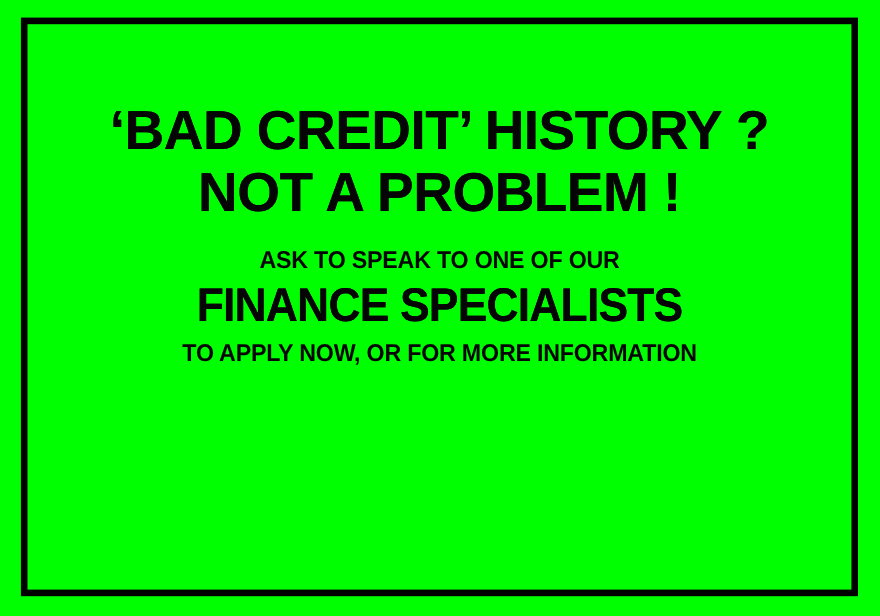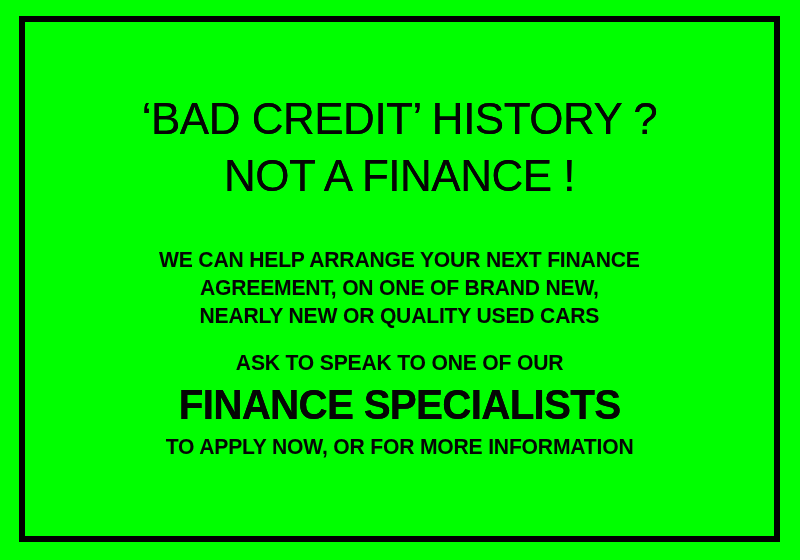--- a/index.html
+++ b/index.html
@@ -59,24 +59,24 @@
     font-weight: bold;
     color: #050505;
     letter-spacing: 0px;
   }
 
   
   #headline-block {
     margin-top: 74px;
   }
   .headline {
-    font-size: 44px;
+    font-size: 50px;
     line-height: 57px;
     letter-spacing: -0.5px;
-    font-weight: normal;
+    font-weight: bold;
     text-shadow: 0 0 0.5px #000;
   }
 
   
   #body-block {
     margin-top: 42px;
   }
   .body-line {
     font-size: 22px;
     line-height: 28px;
@@ -115,28 +115,23 @@
 <body>
 
 <div id="poster">
 
   <div id="frame"></div>
 
   <div id="content">
 
     <div id="headline-block">
       <div class="line headline">‘BAD CREDIT’ HISTORY ?</div>
-      <div class="line headline">NOT A FINANCE !</div>
+      <div class="line headline">NOT A PROBLEM !</div>
     </div>
 
-    <div id="body-block">
-      <div class="line body-line">WE CAN HELP ARRANGE YOUR NEXT FINANCE</div>
-      <div class="line body-line">AGREEMENT, ON ONE OF BRAND NEW,</div>
-      <div class="line body-line">NEARLY NEW OR QUALITY USED CARS</div>
-    </div>
 
     <div id="cta-block">
       <div class="line cta-small">ASK TO SPEAK TO ONE OF OUR</div>
       <div id="cta-large-line" class="line cta-large">FINANCE SPECIALISTS</div>
       <div id="cta-footer-line" class="line cta-small">TO APPLY NOW, OR FOR MORE INFORMATION</div>
     </div>
 
   </div>
 </div>
 

